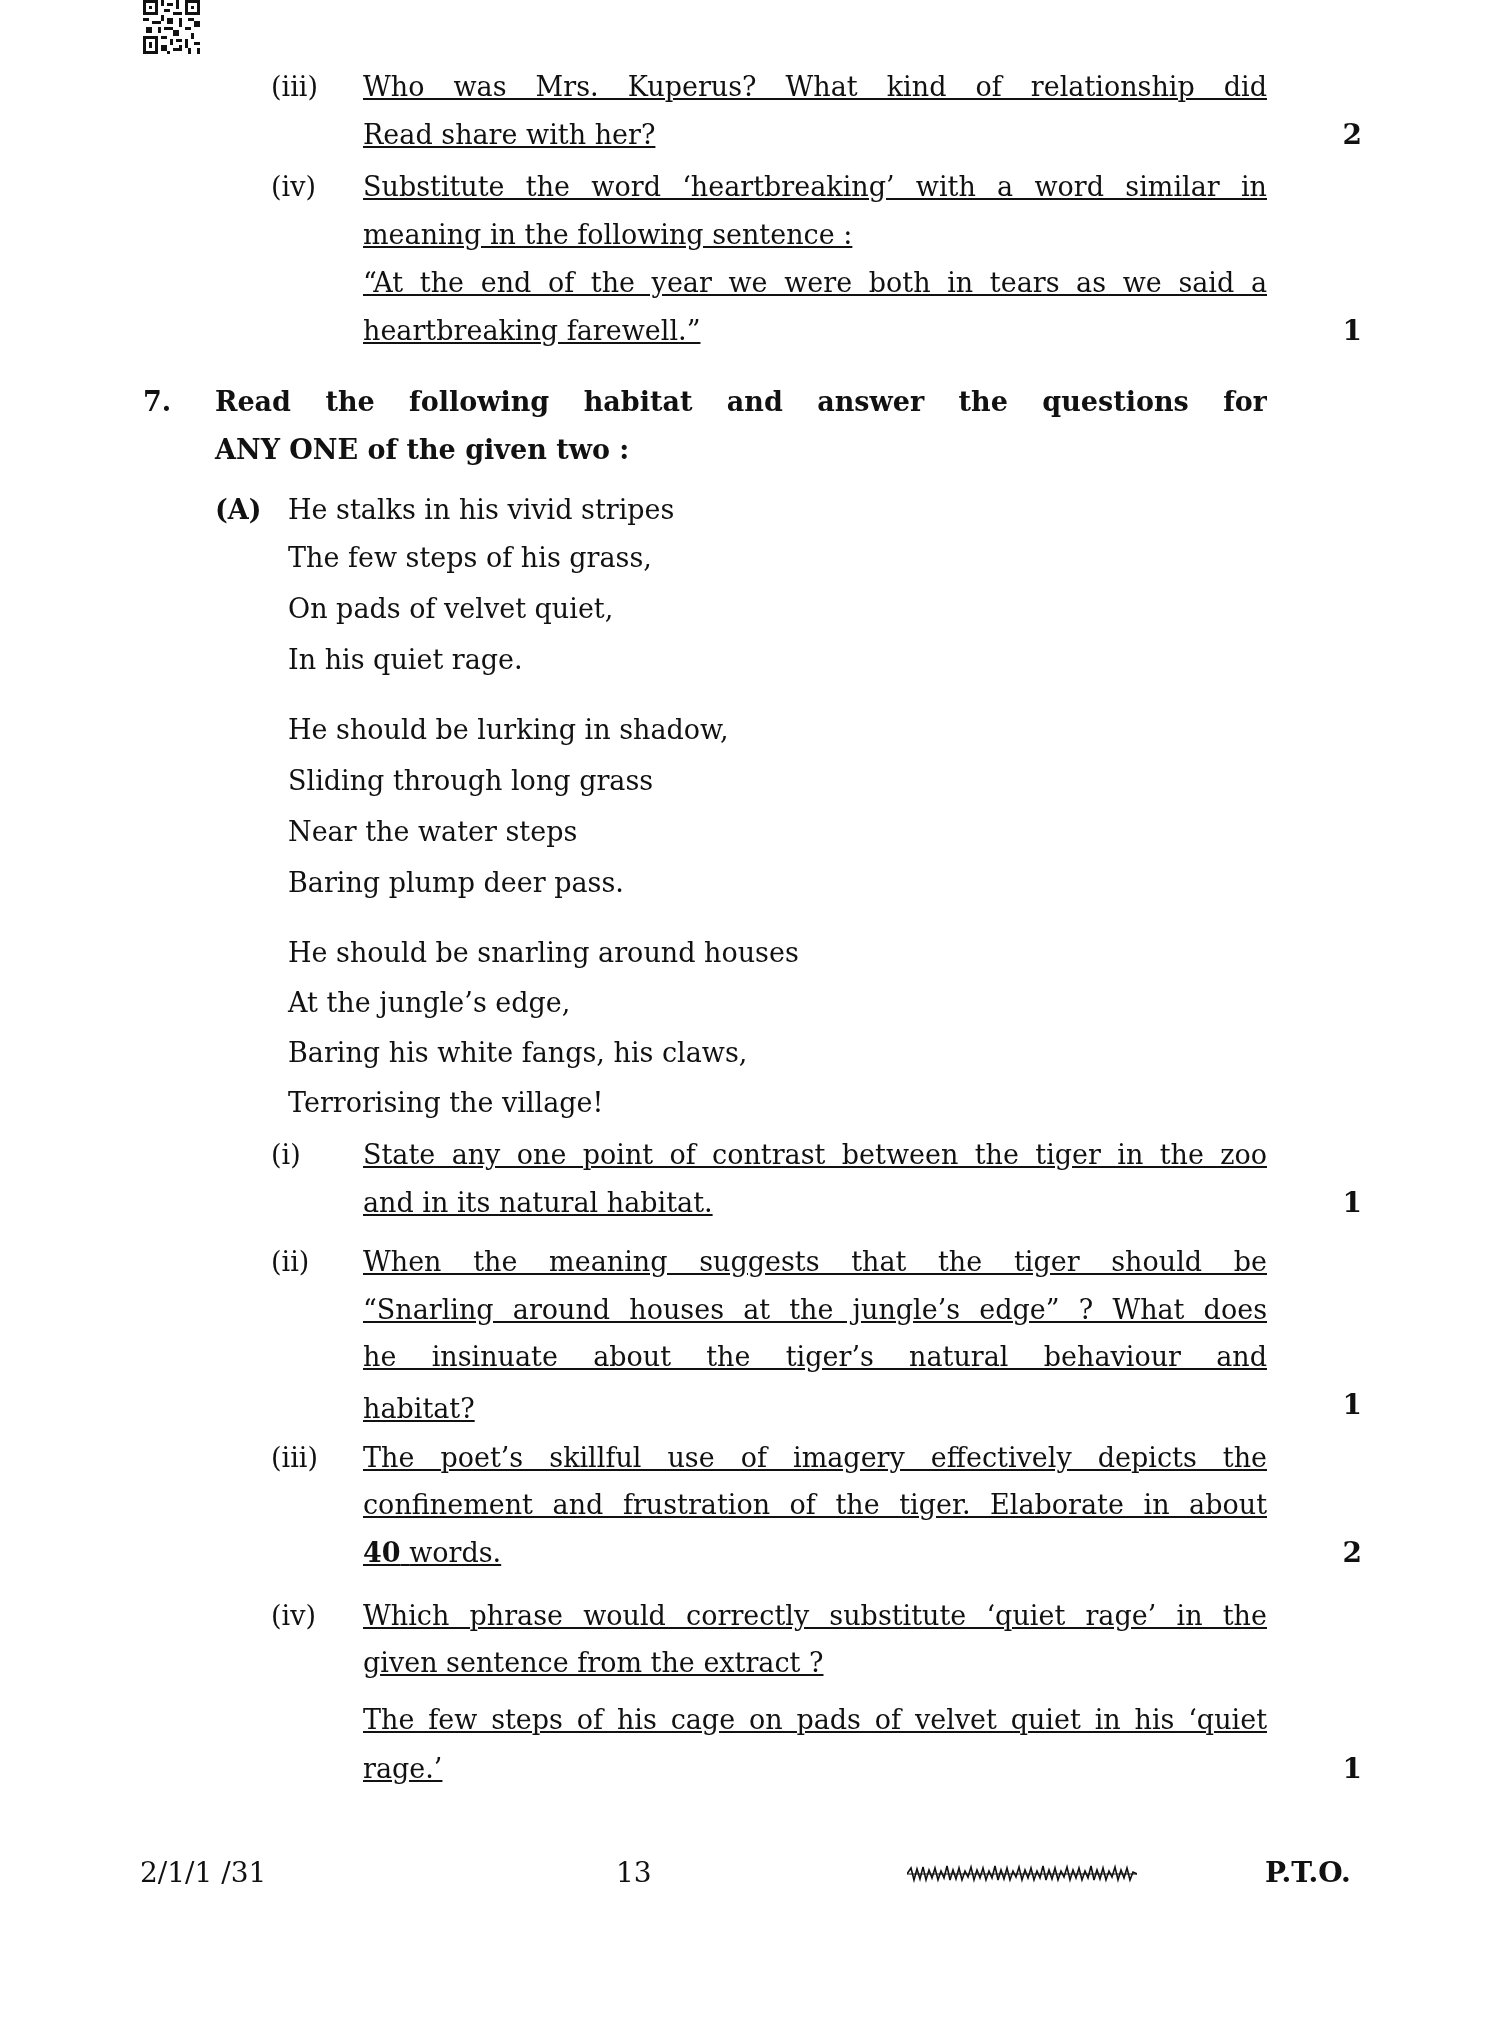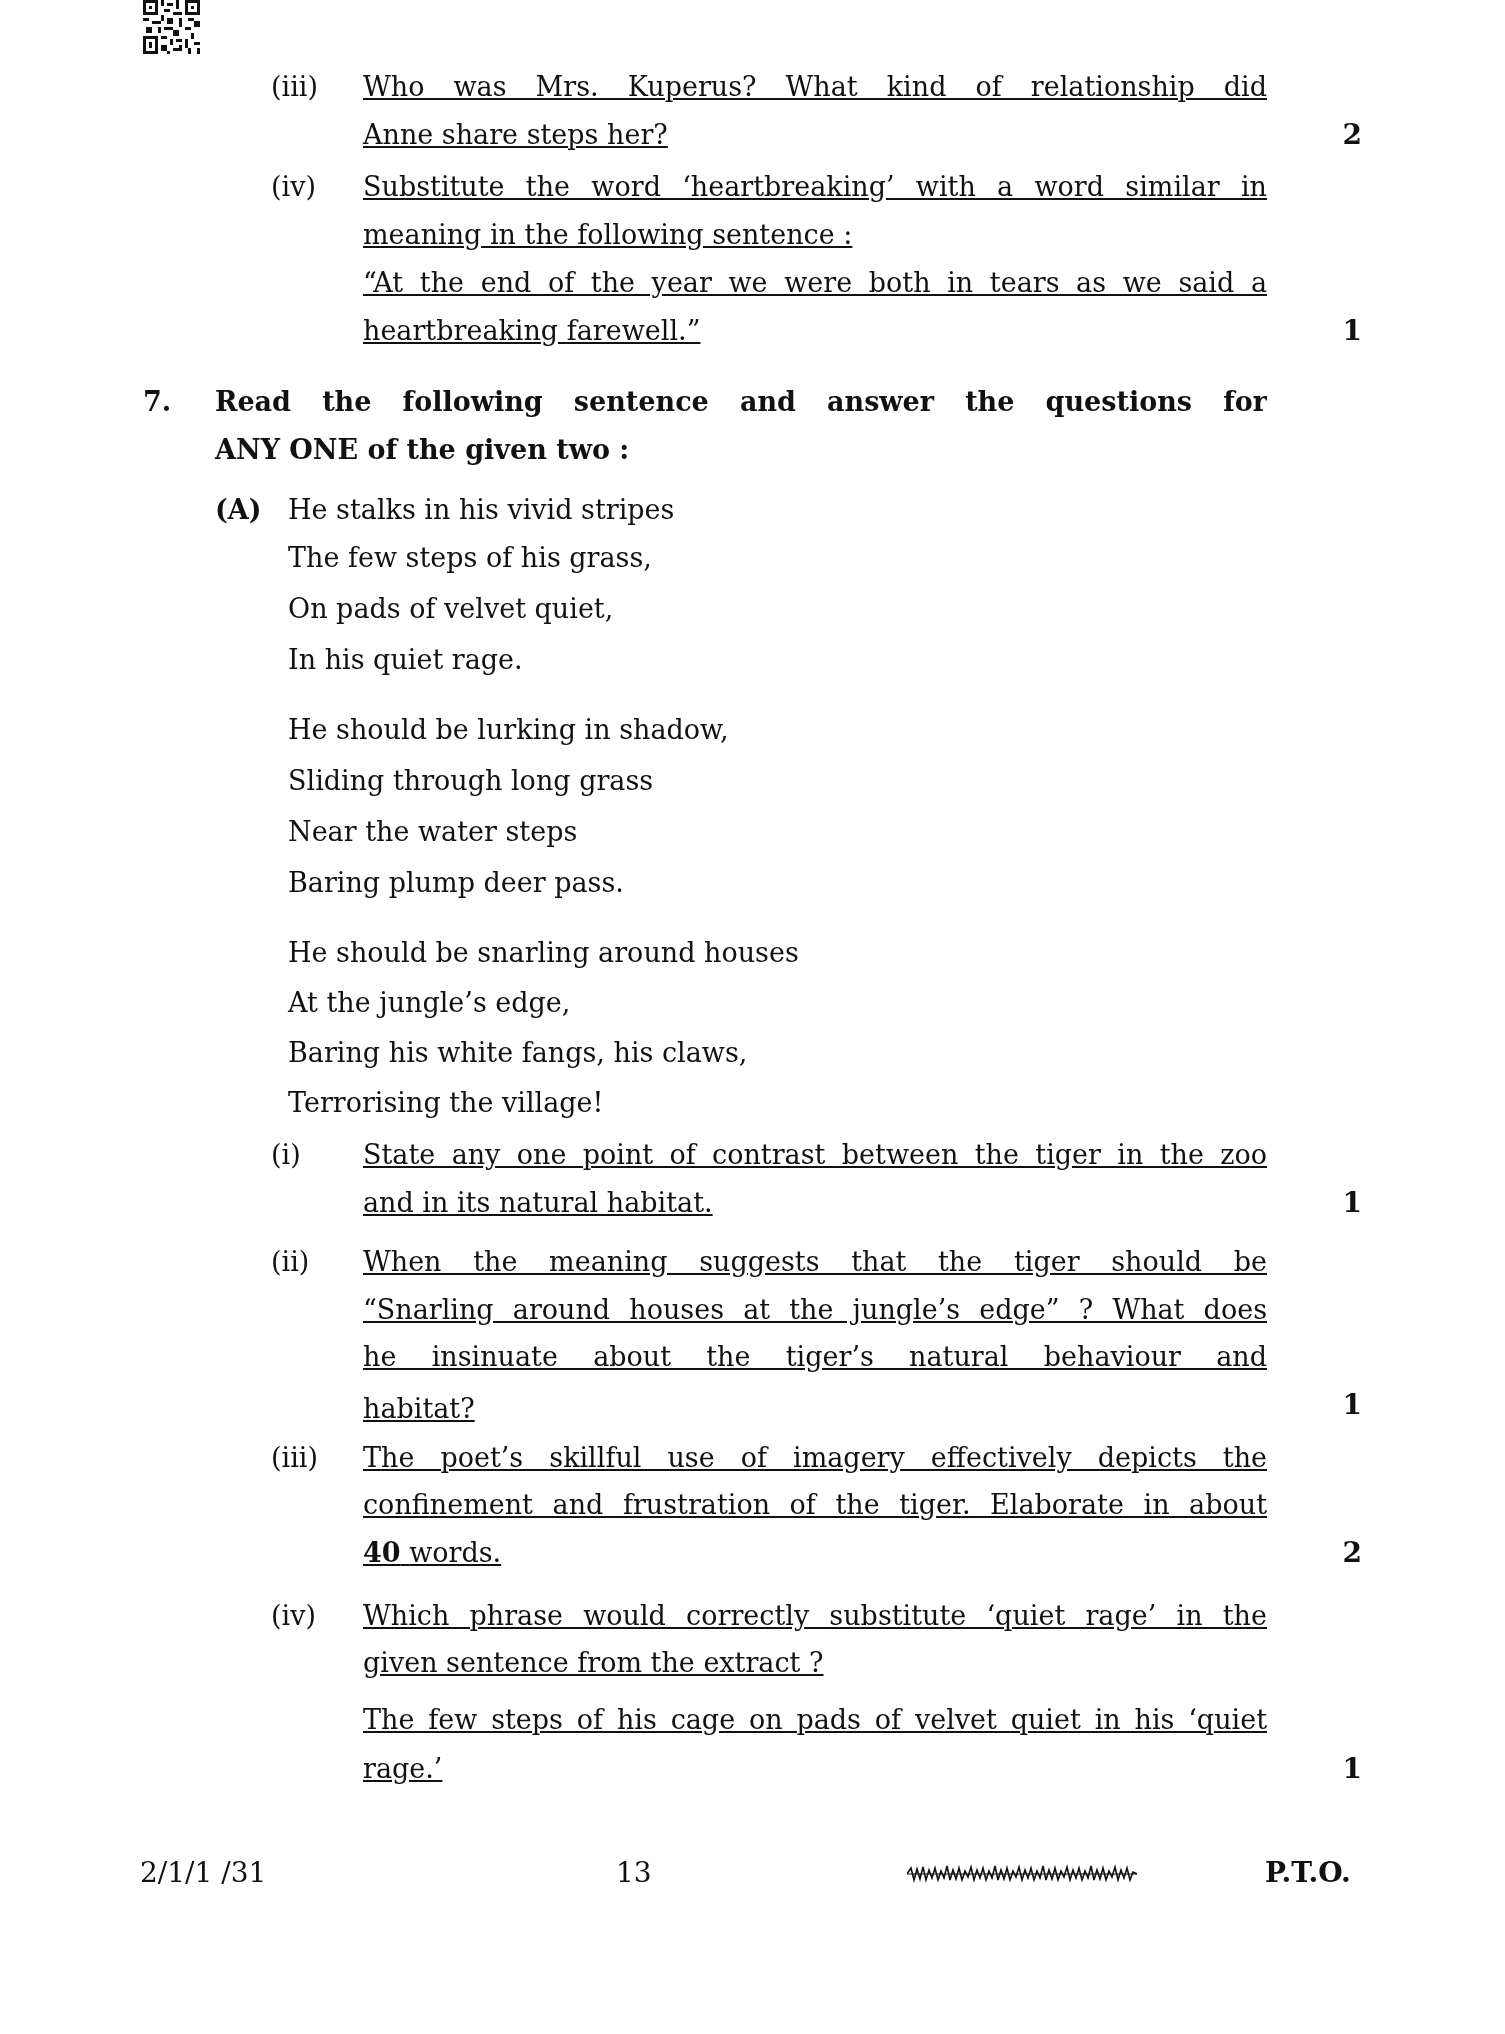--- a/index.html
+++ b/index.html
@@ -64,36 +64,36 @@
       <rect x="15" y="16" width="1" height="2"></rect>
       <rect x="18" y="16" width="1" height="2"></rect>
     <rect x="12" y="15" width="1" height="1"></rect>
       <rect x="8" y="17" width="1" height="1"></rect>
   </g>
 </svg>
 
 <div>
   <div class="ln lbl" style="top:70px">(iii)</div>
   <div class="ln txt just" style="top:70px">Who was Mrs. Kuperus? What kind of relationship did</div>
-  <div class="ln txt" style="top:118px">Anne share steps her?</div>
+  <div class="ln txt" style="top:118px">Read share with her?</div>
   <div class="mark" style="top:118px">2</div>
 </div>
 
 <div>
   <div class="ln lbl" style="top:170px">(iv)</div>
   <div class="ln txt just" style="top:170px">Substitute the word ‘heartbreaking’ with a word similar in</div>
   <div class="ln txt" style="top:218px">meaning in the following sentence :</div>
   <div class="ln txt just" style="top:266px">“At the end of the year we were both in tears as we said a</div>
   <div class="ln txt" style="top:314px">heartbreaking farewell.”</div>
   <div class="mark" style="top:314px">1</div>
 </div>
 
 <div>
   <div class="ln qnum" style="top:385px">7.</div>
-  <div class="ln qhead just" style="top:385px">Read the following sentence and answer the questions for</div>
+  <div class="ln qhead just" style="top:385px">Read the following habitat and answer the questions for</div>
   <div class="ln qhead" style="top:433px">ANY ONE of the given two :</div>
 
   <div class="ln alabel" style="top:493px">(A)</div>
 
   <div>
     <div>
       <div class="ln poem" style="top:493px">He stalks in his vivid stripes</div>
       <div class="ln poem" style="top:541px">The few steps of his grass,</div>
       <div class="ln poem" style="top:592px">On pads of velvet quiet,</div>
       <div class="ln poem" style="top:643px">In his quiet rage.</div>

